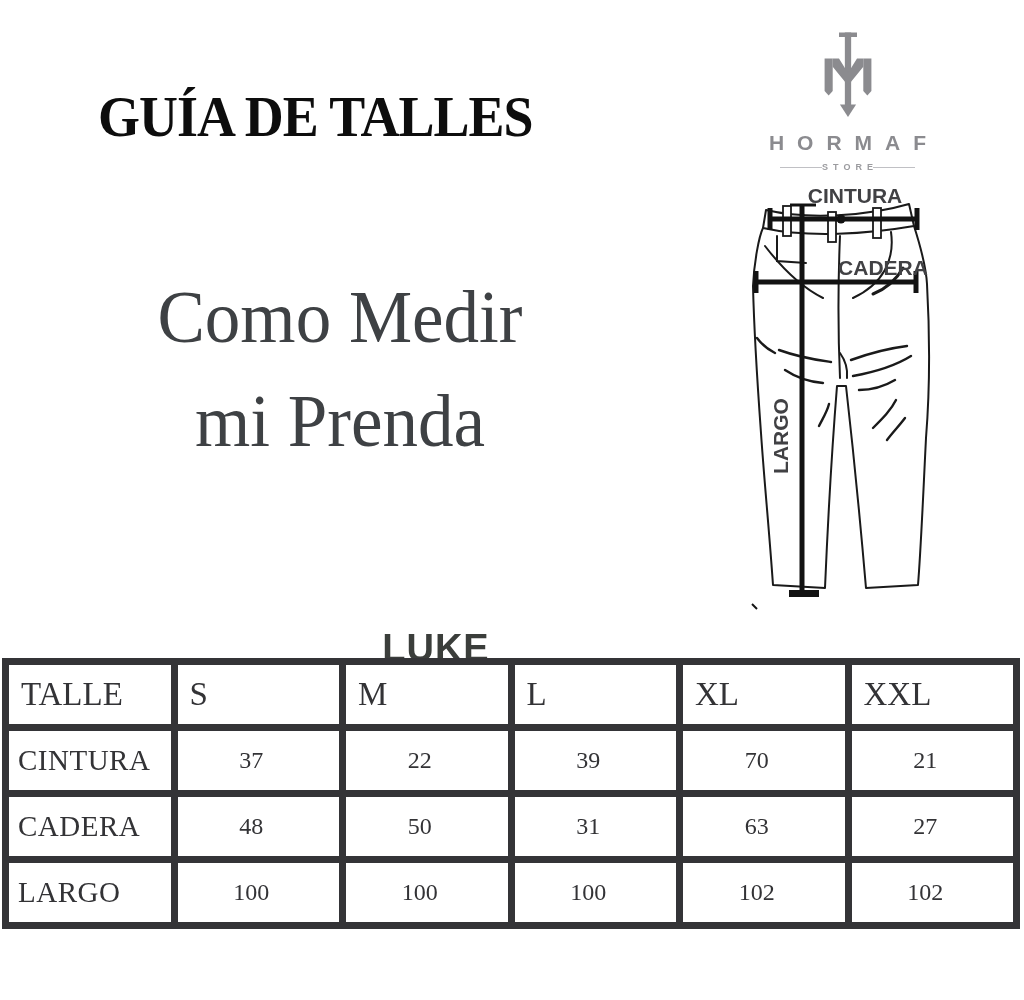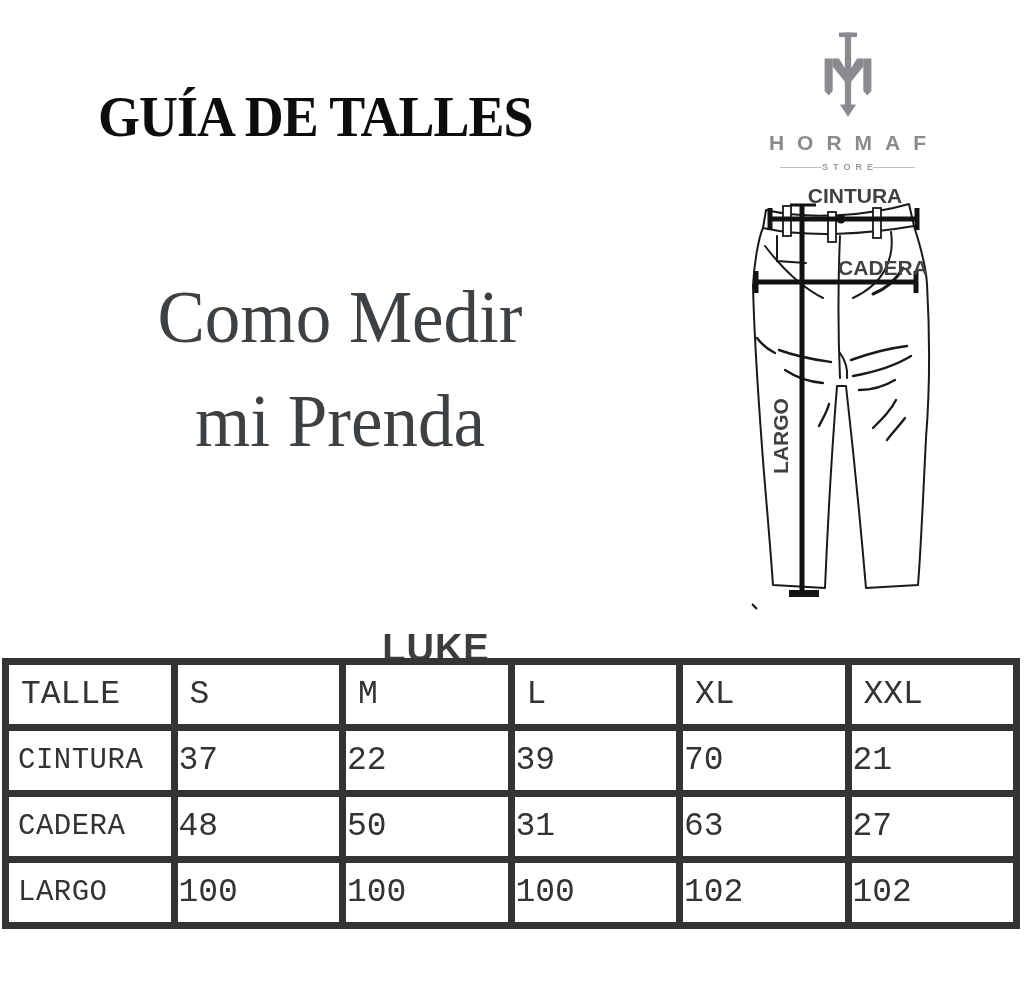--- a/index.html
+++ b/index.html
@@ -31,27 +31,27 @@
   .pants svg{width:100%;height:100%;}
 
   
   .product-name{position:absolute;left:0;top:596px;width:872px;text-align:center;
     font-size:38px;font-weight:700;letter-spacing:1px;color:#3b3e3b;margin-top:31px;}
 
   
   table.sizes{position:absolute;left:2px;top:658px;width:1018px;
     border-collapse:collapse;table-layout:fixed;
     border:4px solid #14b8a6;background:#ffffff;
-    font-family:Liberation Mono, monospace;color:#333336;}
+    font-family:Liberation Serif, serif;color:#333336;}
   table.sizes tr{height:66px;}
   table.sizes th,table.sizes td{border:7px solid #343437;vertical-align:middle;
     font-weight:400;background:#ffffff;}
   th.size-col{font-size:33px;text-align:left;padding-left:12px;}
   td.row-label{font-size:29px;text-align:left;padding-left:9px;letter-spacing:0.5px;}
-  td.val{font-size:33px;text-align:left;padding-right:15px;}
+  td.val{font-size:24px;text-align:center;padding-right:15px;}
 </style>
 </head>
 <body>
 
 <div class="canvas">
 
   <div class="guide-title">GUÍA DE TALLES</div>
 
   <div class="brand">
     <svg class="brand-icon" viewBox="0 0 60 110">

